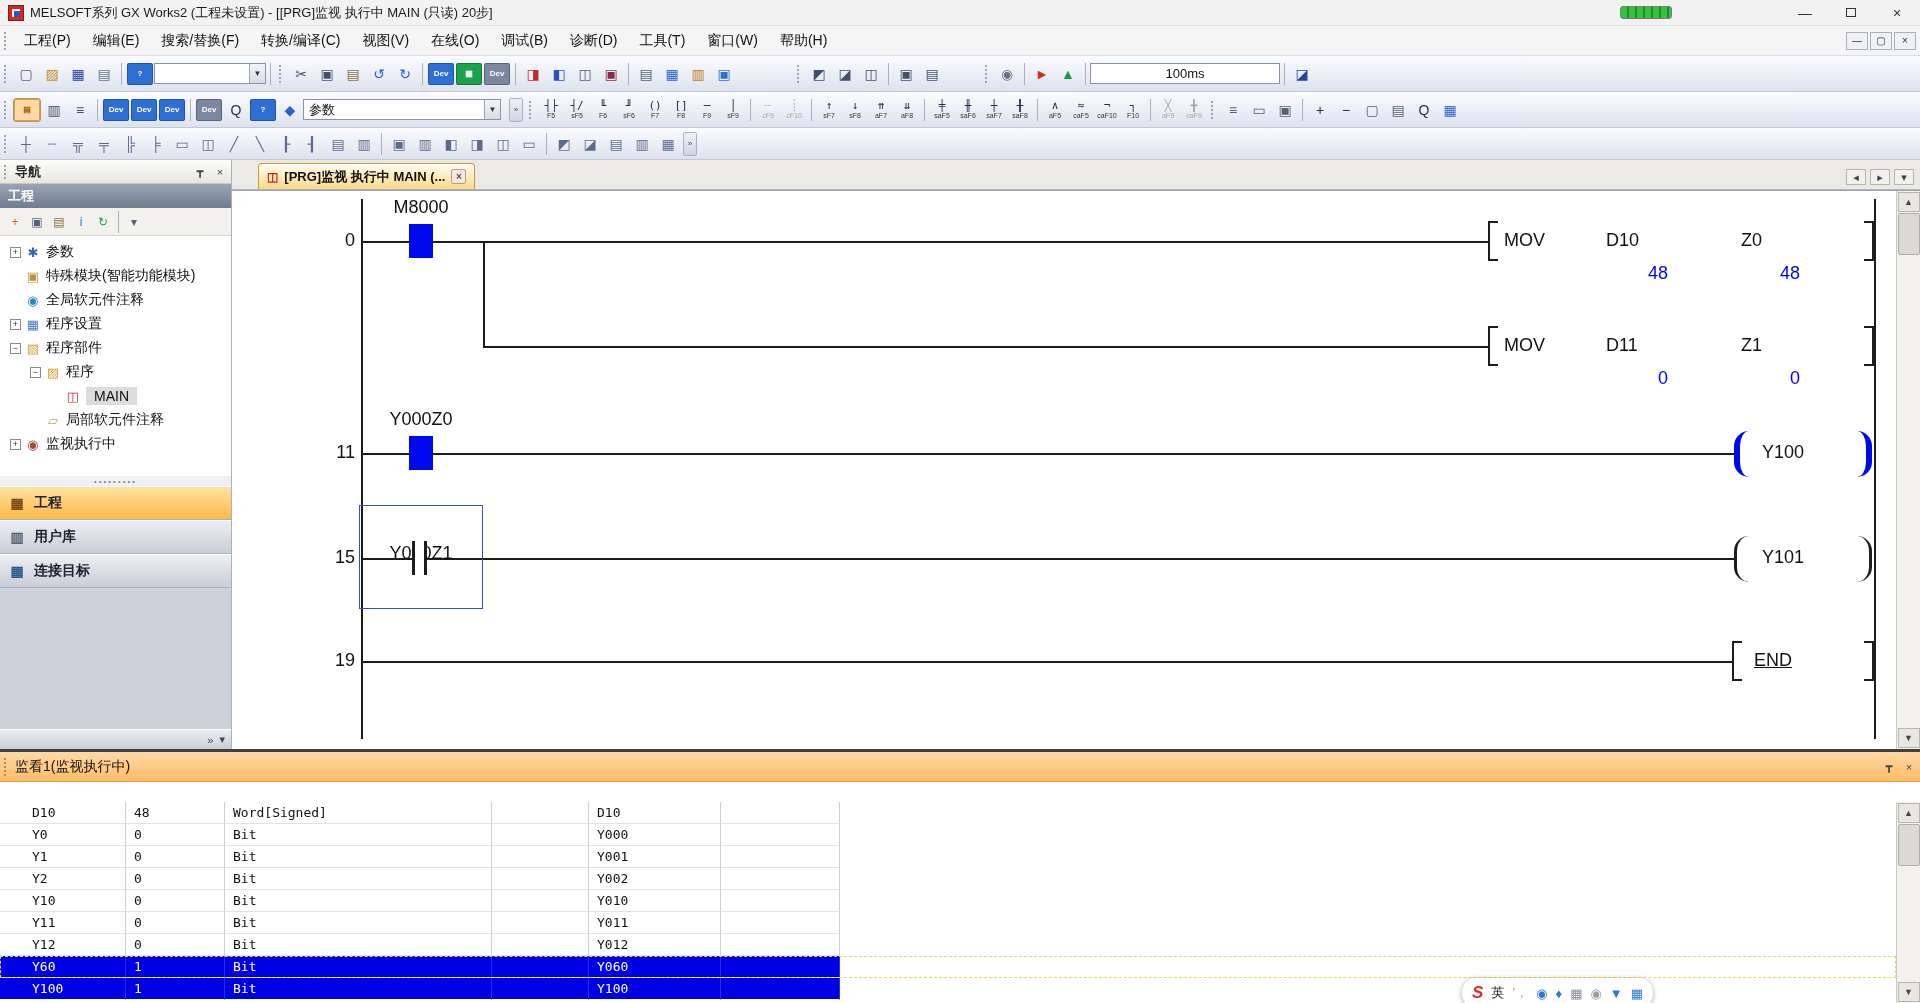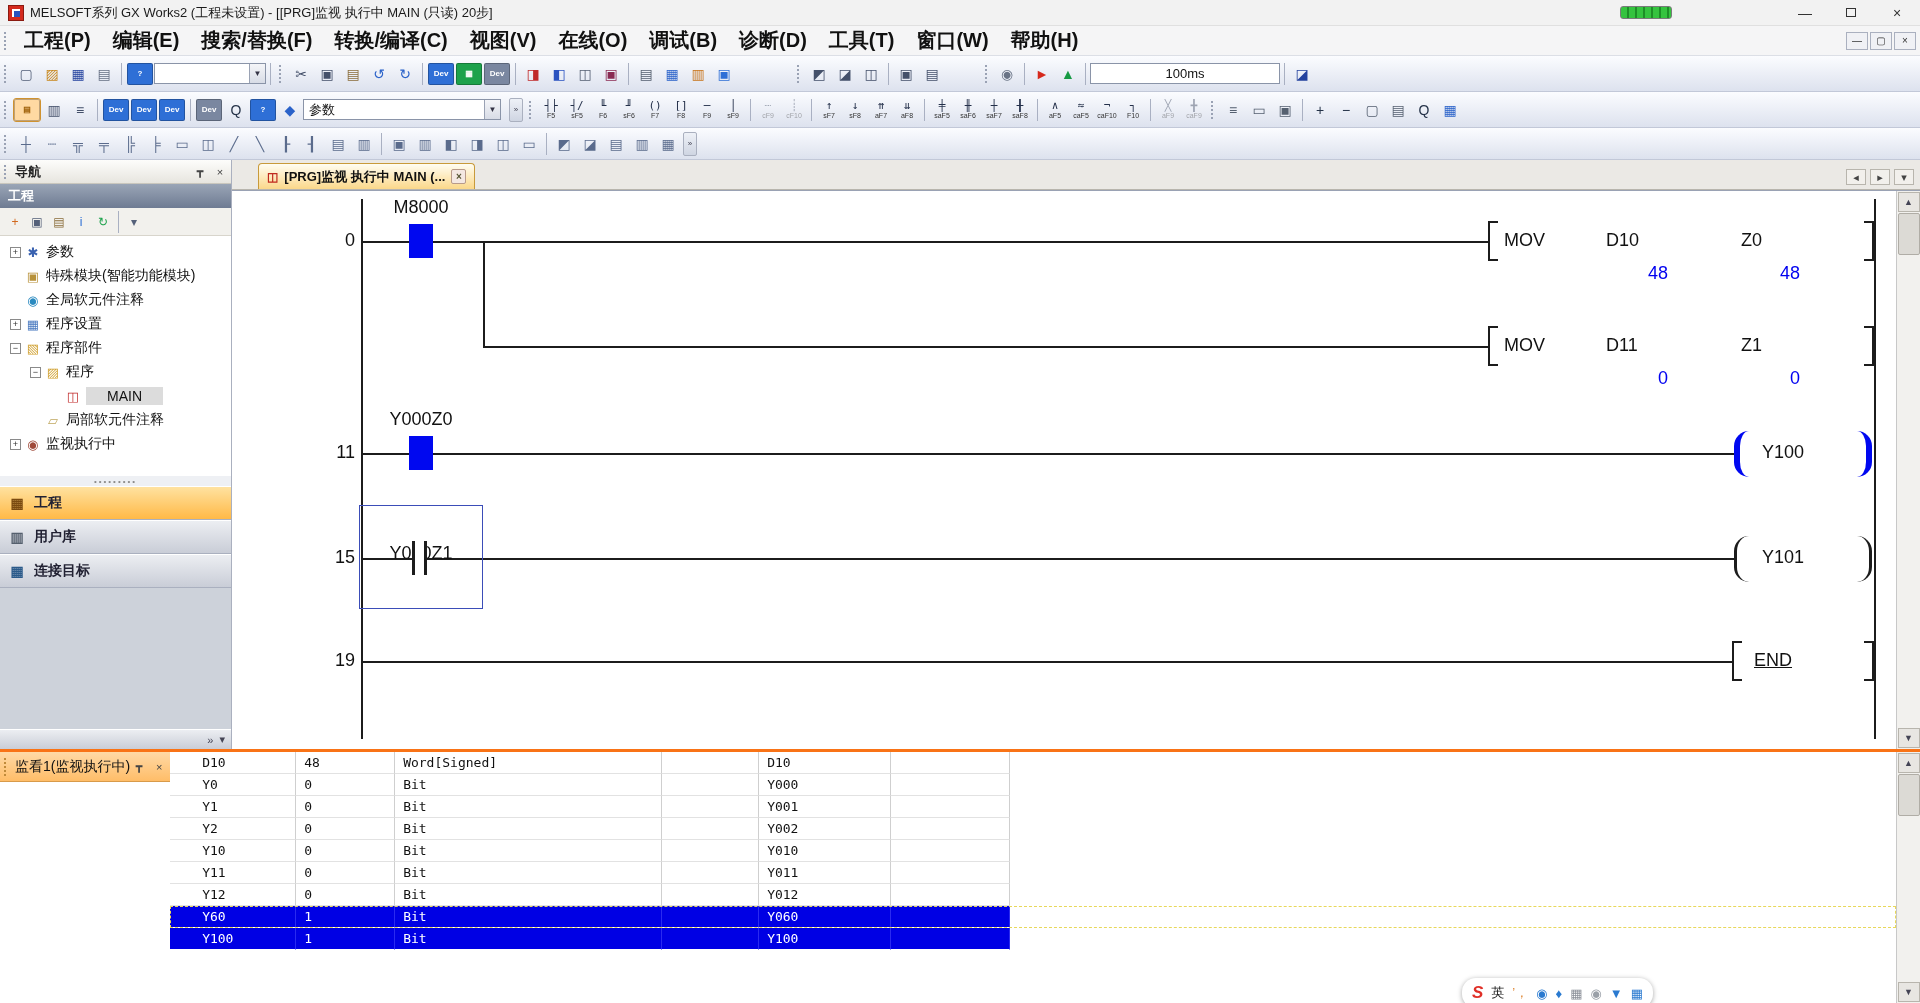--- a/index.html
+++ b/index.html
@@ -13,21 +13,21 @@
   .title-text { font-size:13px; color:#1a1a1a; white-space:nowrap; }
   .tb-spring { flex:1; }
   .battery { width:52px; height:13px; border:1px solid #7a7a7a; border-radius:3px; margin-right:110px;
      background:repeating-linear-gradient(90deg,#35c33f 0 6px,#1d8f27 6px 8px); }
   .win-btn { width:46px; height:26px; display:flex; align-items:center; justify-content:center; font-size:14px; color:#333; }
   .restore-box { width:10px; height:9px; border:1px solid #333; display:inline-block; }
 
   
   .menubar { height:30px; background:#f5f5f6; display:flex; align-items:center; border-bottom:1px solid #dcdfe6; }
   .grip { width:5px; height:18px; margin:0 4px; border-left:2px dotted #9aa2b4; }
-  .menu-item { font-size:20px; color:#111; padding:4px 11px;font-weight:bold; }
+  .menu-item { font-size:14px; color:#111; padding:4px 11px; }
   .mdi-controls { display:flex; margin-left:auto; margin-right:4px; gap:2px; }
   .mdi-btn { width:22px; height:18px; border:1px solid #aab0bf; background:#f0f1f5; font-size:10px;
      display:flex; align-items:center; justify-content:center; color:#333; }
 
   
   .toolbar { display:flex; align-items:center; background:linear-gradient(#fbfcff,#dde2ee); border-bottom:1px solid #c2c8d8; }
   #tb1 { height:36px; } #tb2 { height:36px; } #tb3 { height:32px; }
   .tbi { width:24px; height:22px; margin:0 1px; display:flex; align-items:center; justify-content:center;
      font-size:14px; border-radius:2px; }
   .tbi.badge { font-size:8px; font-weight:bold; width:26px; border-radius:2px; border:1px solid rgba(0,0,0,.25); }
@@ -60,21 +60,21 @@
   .nav-section { height:24px; background:linear-gradient(#9aa5b6,#6e7b92); color:#fff; font-size:13px; font-weight:bold;
      display:flex; align-items:center; padding-left:8px; }
   .nav-tools { height:28px; background:#f2f1ed; border-bottom:1px solid #d8d5cc; display:flex; align-items:center; padding-left:4px; }
   .nav-tools .tbi { width:20px; height:20px; font-size:12px; }
   .nav-tree { height:240px; background:#fff; padding-top:4px; overflow:hidden; }
   .tree-row { height:24px; display:flex; align-items:center; font-size:14px; color:#111; white-space:nowrap; }
   .expander { width:11px; height:11px; border:1px solid #8a8a8a; background:#fff; font-size:9px; line-height:9px;
      display:flex; align-items:center; justify-content:center; color:#333; margin-right:4px; flex:none; }
   .exp-spacer { width:15px; flex:none; }
   .tree-icon { width:16px; height:16px; margin-right:5px; display:flex; align-items:center; justify-content:center; font-size:13px; flex:none; }
-  .tree-label.sel { background:#dcdcdc; padding:1px 21px; }
+  .tree-label.sel { background:#dcdcdc; padding:1px 8px; }
   .nav-split { height:10px; display:flex; align-items:center; justify-content:center; color:#8a8a8a; font-size:8px; letter-spacing:2px; background:#eef0f4; }
   .nav-cat { height:34px; display:flex; align-items:center; gap:8px; padding-left:8px; font-size:14px; font-weight:bold; color:#223;
      background:linear-gradient(#eceef2,#c9cdd7); border-top:1px solid #fff; border-bottom:1px solid #aab0bf; }
   .nav-cat.sel { background:linear-gradient(#ffe2a0,#ffb947); }
   .cat-icon { width:18px; height:18px; display:flex; align-items:center; justify-content:center; font-size:14px; }
   .nav-fill { flex:1; background:#cdd2da; }
   .nav-bottom { height:20px; background:linear-gradient(#eceef2,#c9cdd7); border-top:1px solid #fff; display:flex;
      align-items:center; justify-content:flex-end; padding-right:6px; font-size:11px; color:#445; gap:6px; }
 
   
@@ -105,21 +105,21 @@
   .coil-arc-r { position:absolute; width:15px; height:46px; border-right:3px solid #1c1c1c; border-radius:0 18px 18px 0; }
   .coil-on { border-color:#0008f0; border-left-width:6px; border-right-width:6px; }
 
   .vscroll { width:24px; background:#f2f1ee; border-left:1px solid #c8c8c8; display:flex; flex-direction:column; align-items:center; }
   .sc-btn { width:22px; height:20px; background:#e8e6e2; border:1px solid #b8b5ad; font-size:9px; color:#445;
      display:flex; align-items:center; justify-content:center; margin:1px 0; }
   .sc-thumb { width:22px; height:42px; background:#dcdad5; border:1px solid #b0ada6; border-radius:2px; }
   .sc-track { flex:1; }
 
   
-  .watch { height:254px; border-top:3px solid #f97316; display:flex; flex-direction:row; background:#fff; }
+  .watch { height:254px; border-top:3px solid #404040; display:flex; flex-direction:column; background:#fff;gap:20px; }
   .watch-head { height:30px; background:linear-gradient(#ffd9a6,#ffbd68); border-bottom:1px solid #d89a4a;
      display:flex; align-items:center; font-size:14px; color:#111; }
   .watch-head .grip { border-color:#c08a3a; }
   .watch-title { flex:1; padding-left:2px; }
   .watch-body { flex:1; display:flex; min-height:0; }
   .watch-table { flex:1; overflow:hidden; }
   .wrow { display:grid; grid-template-columns:126px 99px 267px 97px 132px 119px 1fr; }
   .wh-cell { height:24px; background:#f1efe9; border-right:1px solid #9a9a9a; border-bottom:1px solid #808080;
      box-shadow:inset 1px 1px 0 #fff; font-size:13px; color:#111; display:flex; align-items:center; padding-left:8px; }
   .w-cell { height:22px; font-size:13px; font-family:"DejaVu Sans Mono",monospace; color:#111;

